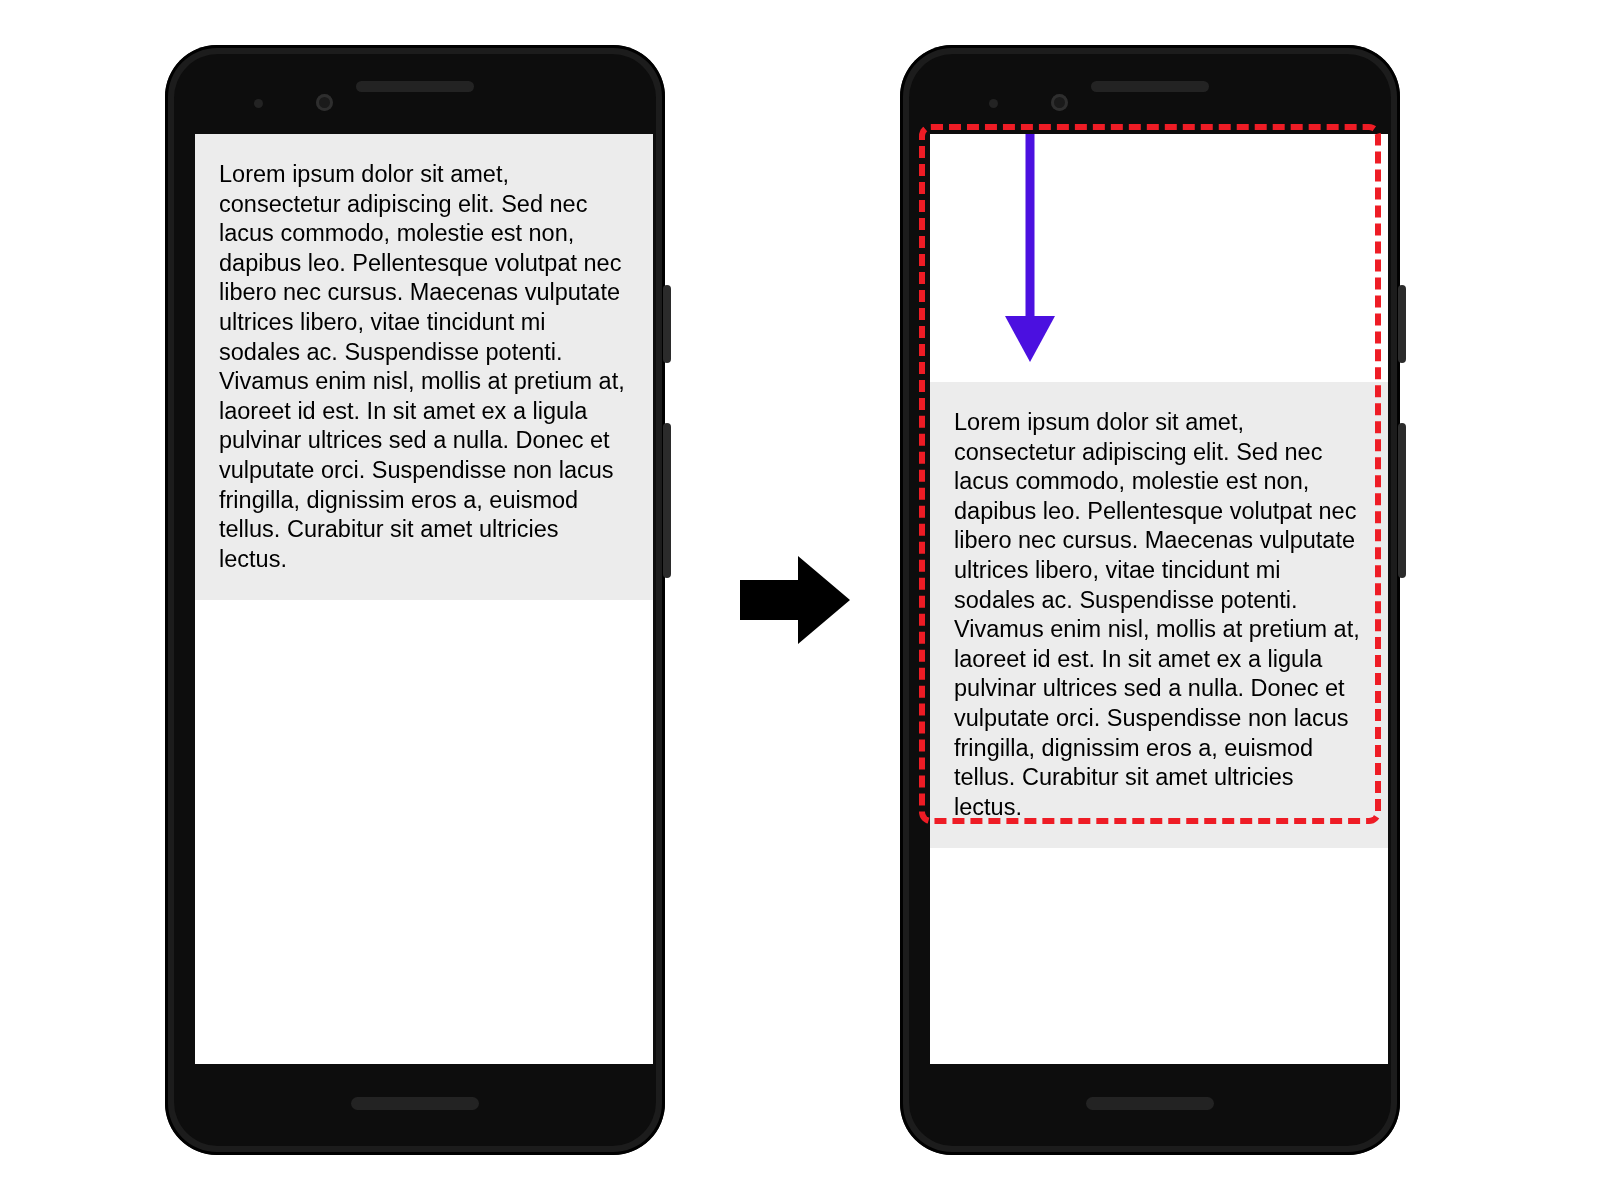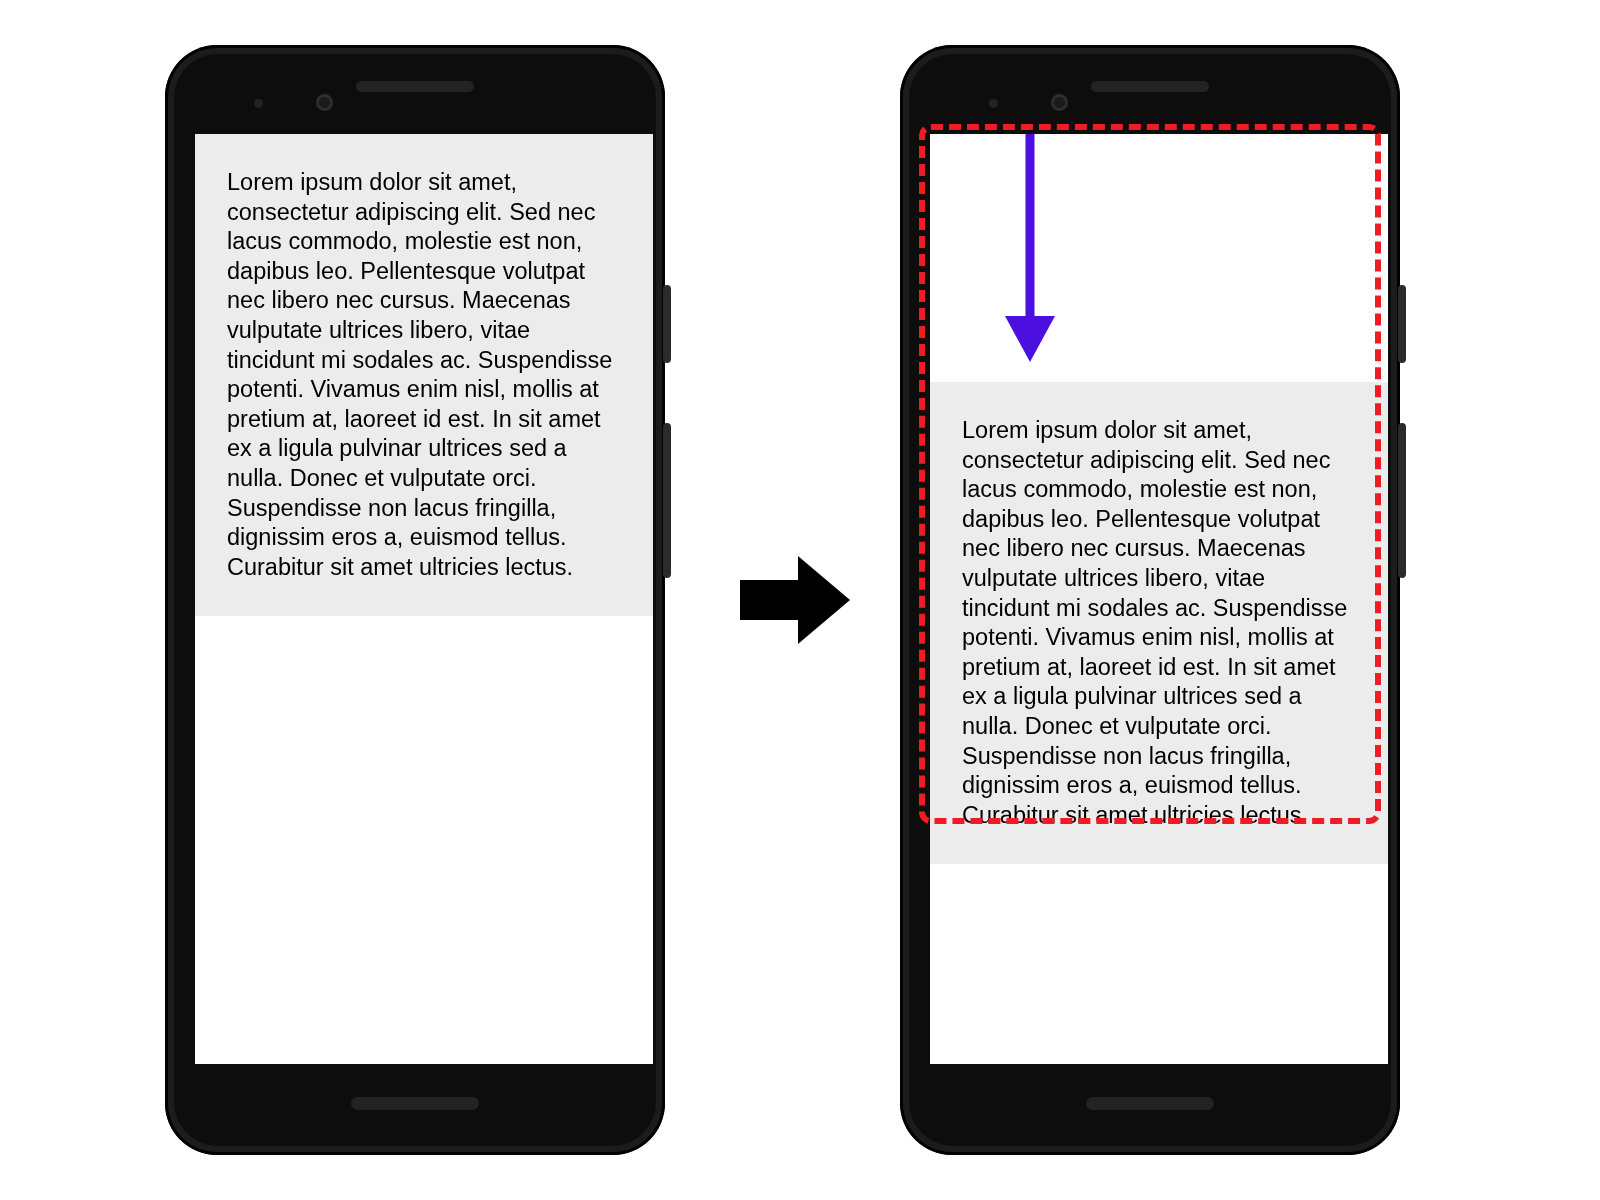--- a/index.html
+++ b/index.html
@@ -107,21 +107,21 @@
 
   .text-card {
     position: absolute;
     left: 0;
     width: 458px;
     background: #ececec;
     box-sizing: border-box;
     padding: 26px 26px 26px 24px;
   }
   .text-card p {
-    margin: 8px;
+    margin: 0;
     font-size: 23.5px;
     line-height: 29.6px;
     color: #000000;
     font-family: "Liberation Sans", sans-serif;
   }
 
   
   .screen.left-screen .text-card { top: 0; }
   
   .screen.right-screen .text-card { top: 248px; }

